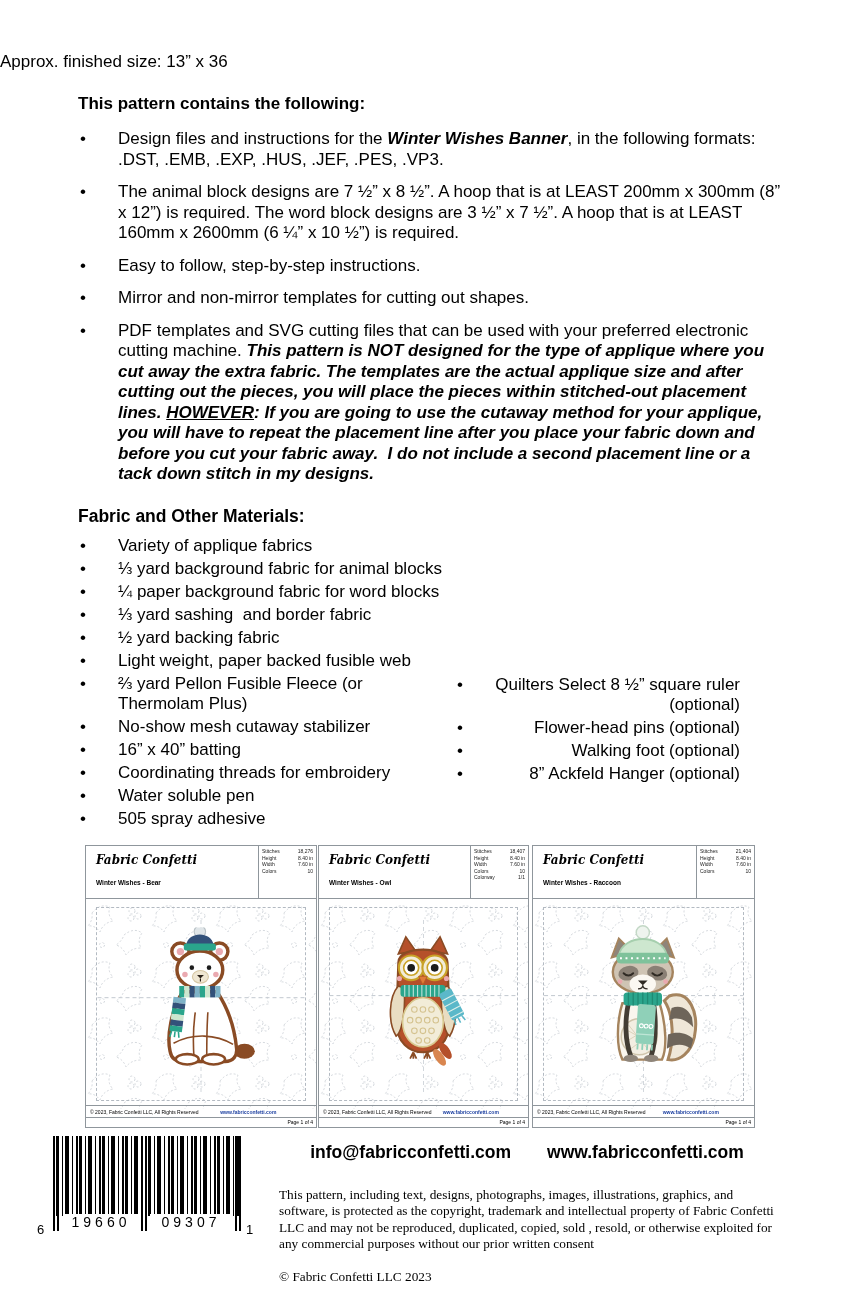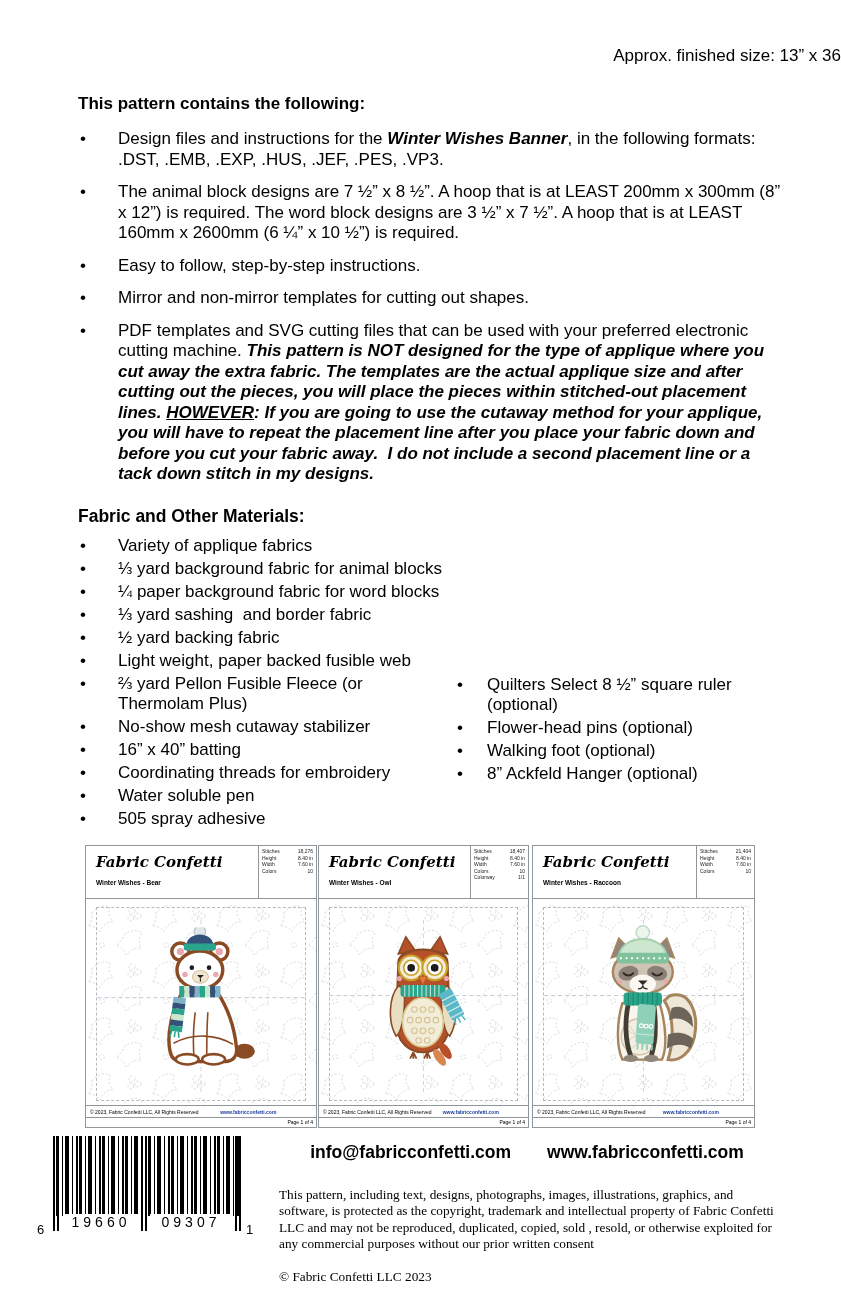--- a/index.html
+++ b/index.html
@@ -1,37 +1,37 @@
 <!DOCTYPE html>
 <html style="--teal: #2aa58c; --deep_teal: #1f8a73; --navy: #33517a; --steel_blue: #7fb3c8; --mint: #cde7cf; --mint_dark: #7fc29b; --mint_scarf: #8fd0b8; --rust: #b5502a; --brown: #8a4b24; --tan: #a5845e; --cream: #f2ecd8; --gold: #c9a227; --gray: #8f857a; --charcoal: #433d34; --pink: #eaa9b0; --link_blue: #1b3fa0; --holly_gray: #c8cdd3;"><head>
 <meta charset="utf-8">
 <style>
   html,body{margin:0;padding:0;background:#ffffff;}
   #page{position:relative;width:841px;height:1300px;background:#ffffff;overflow:hidden;
         font-family:"Liberation Sans","DejaVu Sans",sans-serif;color:#000;}
 
   
-  .fsize{position:absolute;top:46px;left:0;width:100%;text-align:right;font-size:17px;}
+  .fsize{position:absolute;top:52px;left:0;width:100%;text-align:left;font-size:17px;}
   .contains{position:absolute;left:78px;top:94px;width:706px;}
   .contains h2{font-size:17px;margin:0 0 15px 0;}
   .materials{position:absolute;left:78px;top:506px;width:440px;}
   .materials h2{font-size:17.5px;margin:0 0 9px 0;}
   .right-col{position:absolute;left:455px;top:675px;width:285px;}
 
   .blist{list-style:none;margin:0;padding:0;font-size:17px;}
   .blist li{position:relative;padding-left:40px;white-space:pre-wrap;}
   .blist li::before{content:"•";position:absolute;left:2px;top:0;}
   .clist li{margin-bottom:12px;line-height:20.5px;}
   .mat li{margin-bottom:3px;line-height:20px;}
-  .rmat li{padding-left:32px;}
+  .rmat li{padding-left:32px;text-align:right;}
 
   
   .ppage{position:absolute;top:845px;height:283px;background:#fff;border:1px solid #8f969c;box-sizing:border-box;}
   .pp-head{position:relative;height:52px;border-bottom:1px solid #8f969c;}
-  .pp-logo{position:absolute;left:10px;top:7px;font-family:"DejaVu Serif",serif;font-style:italic;font-weight:bold;font-size:15px;}
+  .pp-logo{position:absolute;left:10px;top:7px;font-family:"DejaVu Serif",serif;font-style:italic;font-weight:bold;font-size:12px;}
   .pp-title{position:absolute;left:10px;top:33px;font-size:6.5px;font-weight:bold;}
   .pp-stats{position:absolute;right:0;top:0;width:58px;height:100%;border-left:1px solid #8f969c;box-sizing:border-box;padding:2px 3px;}
   .pp-stat{display:flex;justify-content:space-between;font-size:5px;line-height:6.5px;color:#222;}
   .pp-main{position:relative;overflow:hidden;}
   .pp-dash{position:absolute;left:10px;right:10px;top:8px;bottom:8px;border:1px dashed #b3bac2;}
   .holly{position:absolute;left:0;top:0;}
   .animal{position:absolute;left:50%;top:49%;transform:translate(-50%,-50%);}
   .pp-foot{position:absolute;left:0;right:0;bottom:0;}
   .pp-foot-row1{display:flex;justify-content:space-between;align-items:center;height:11px;border-top:1px solid #8f969c;padding:0 4px;font-size:5px;}
   .pp-site{color:#1b3fa0;font-weight:bold;}

